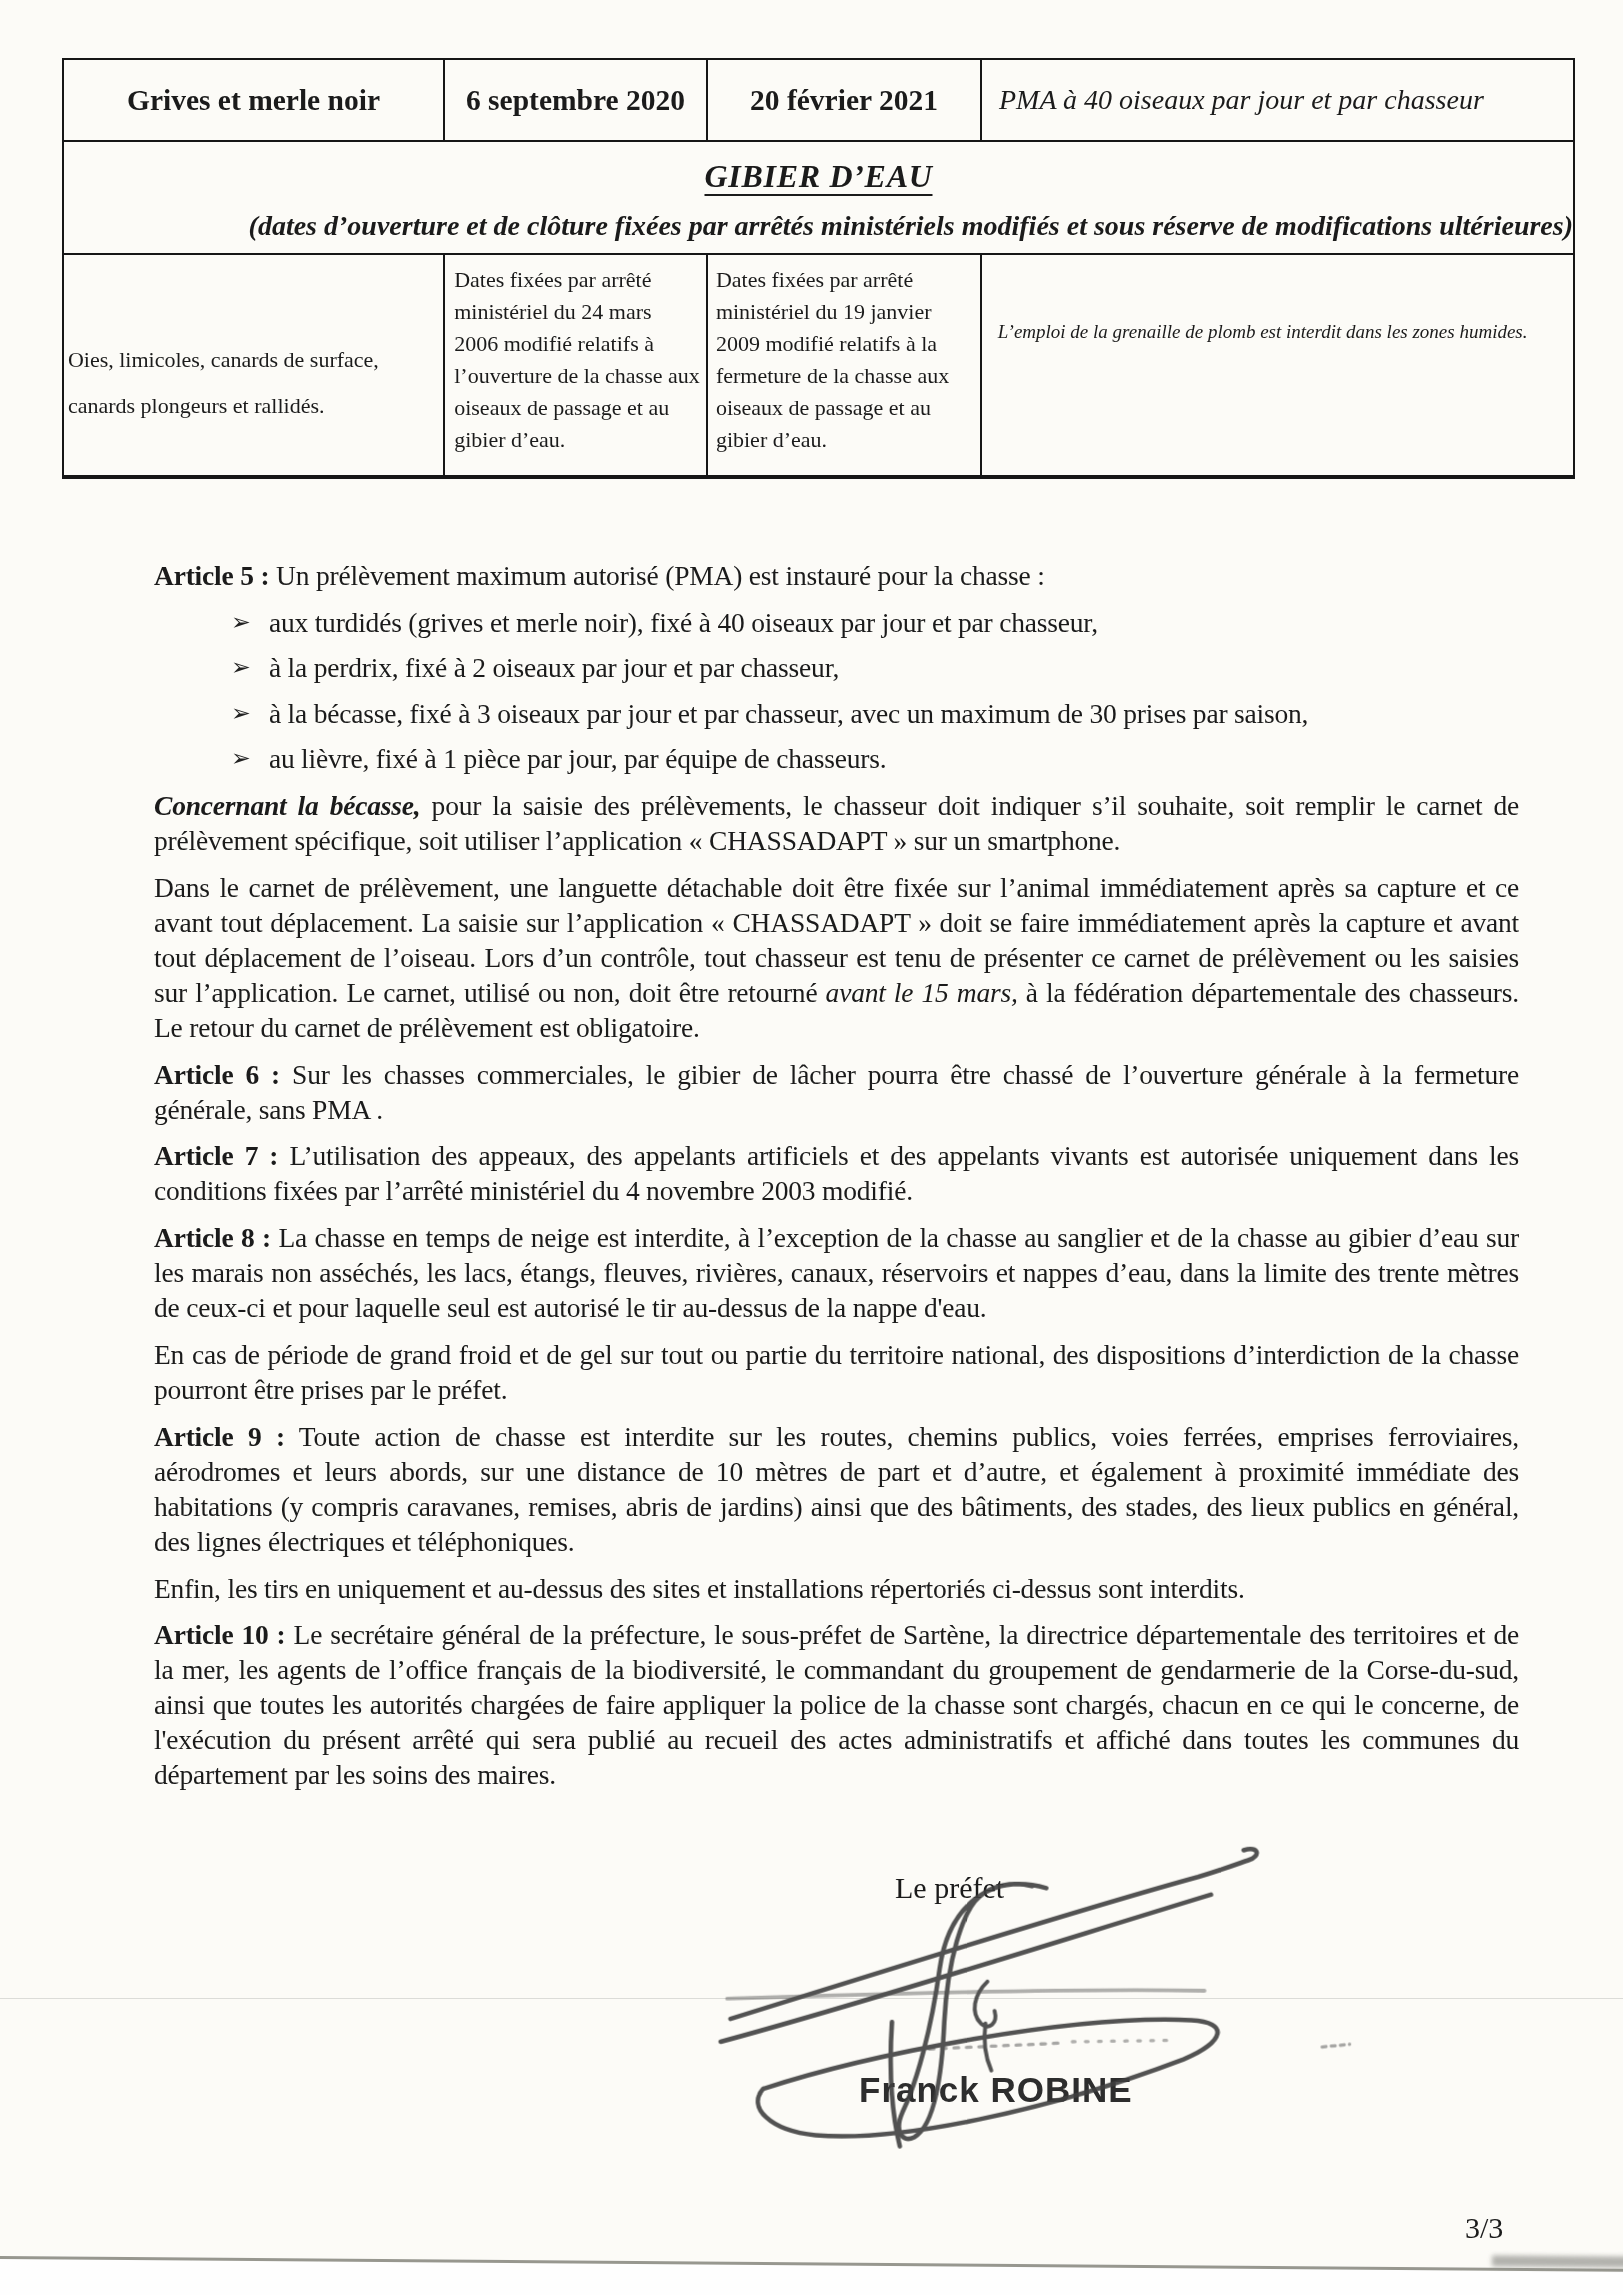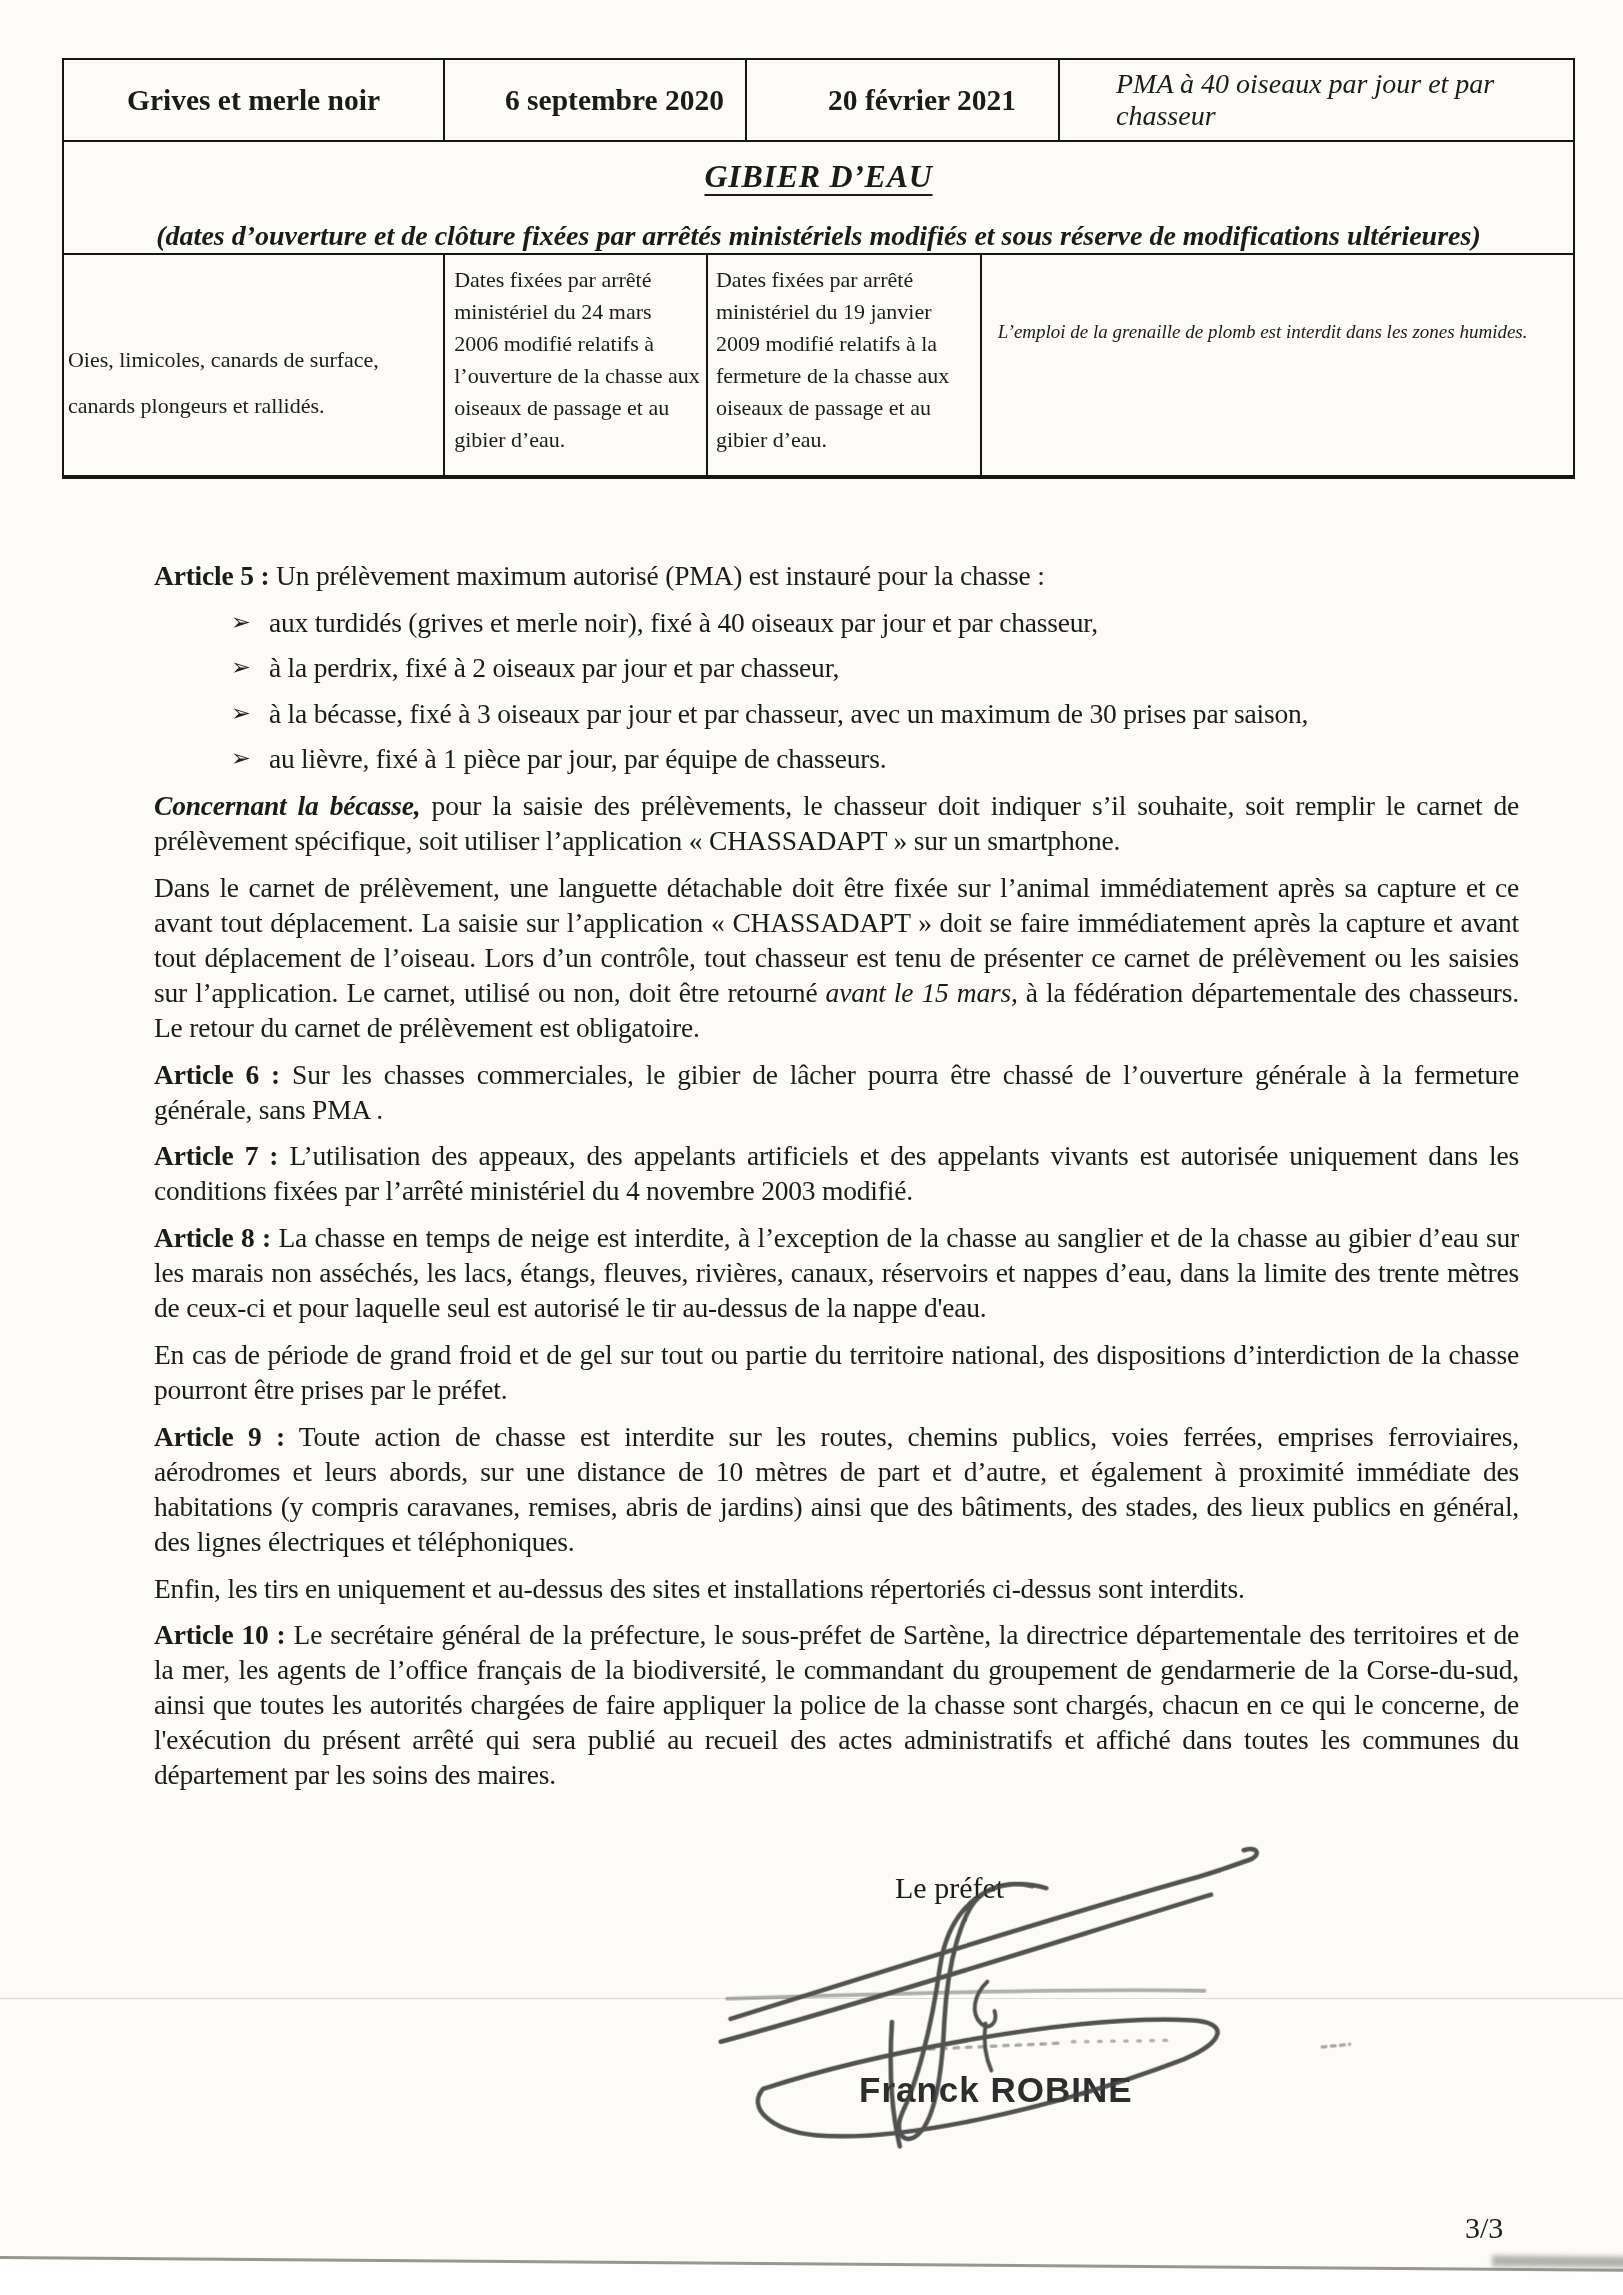--- a/index.html
+++ b/index.html
@@ -11,42 +11,42 @@
     font-family:"Liberation Serif","DejaVu Serif",serif;
     color:#1b1b1b;
   }
   
   .gtable{
     position:absolute;left:62px;top:58px;width:1513px;
     border:2.6px solid #161616;border-bottom-width:4.6px;
     box-sizing:border-box;
   }
   .trow{display:grid;grid-template-columns:381px 263px 274px auto;}
-  .trow1{border-bottom:2.6px solid #161616;height:80px;gap:39px;}
+  .trow1{border-bottom:2.6px solid #161616;height:80px;}
   .tcell{box-sizing:border-box;}
   .trow1 .tcell{
     display:flex;align-items:center;justify-content:center;
     font-weight:bold;font-size:29.5px;
   }
   .trow1 .tcell.c1,.trow1 .tcell.c2,.trow1 .tcell.c3{border-right:2px solid #161616;}
   .trow1 .tcell.c4{
     justify-content:flex-start;font-weight:normal;font-style:italic;
     font-size:28px;padding-left:17px;
   }
   .thead{
     border-bottom:2.6px solid #161616;height:113px;box-sizing:border-box;
     text-align:center;padding-top:15.7px;
   }
   .thead-title{
     font-size:32px;font-weight:bold;font-style:italic;
     text-decoration:underline;text-decoration-thickness:2px;text-underline-offset:6.5px;
     letter-spacing:0.7px;
   }
   .thead-sub{
-    margin-top:25px;font-size:28px;font-weight:bold;font-style:italic;
+    margin-top:15px;font-size:28px;font-weight:bold;font-style:italic;text-align:right;
   }
   .trow2{height:220px;}
   .trow2 .tcell{font-size:22px;}
   .trow2 .tcell.c1{
     border-right:2px solid #161616;
     line-height:46px;padding:82px 2.6px 0 3.9px;
   }
   .trow2 .tcell.c2{
     border-right:2px solid #161616;
     line-height:32px;padding:9.2px 5.2px 0 9.2px;

